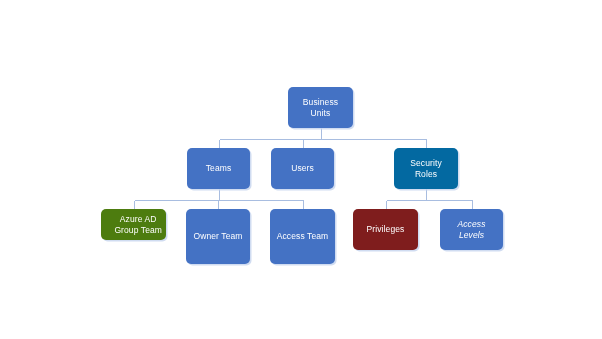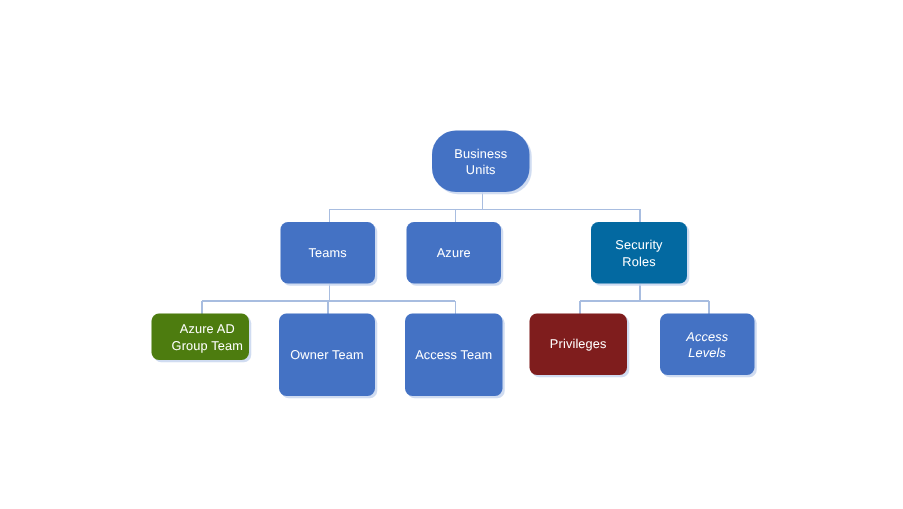--- a/index.html
+++ b/index.html
@@ -65,31 +65,31 @@
         <line x1="134.5" y1="200.5" x2="134.5" y2="209"></line>
         <line x1="218.5" y1="200.5" x2="218.5" y2="209"></line>
         <line x1="303.5" y1="200.5" x2="303.5" y2="209"></line>
         <line x1="426.5" y1="189" x2="426.5" y2="200.5"></line>
         <line x1="386.5" y1="200.5" x2="472.5" y2="200.5"></line>
         <line x1="386.5" y1="200.5" x2="386.5" y2="209"></line>
         <line x1="472.5" y1="200.5" x2="472.5" y2="209"></line>
       </g>
   </svg>
 
-  <div class="node" style="left: 288px; top: 87px; width: 65px; height: 41px; background: rgb(68, 114, 196); color: rgb(255, 255, 255); border-radius: 16px;">
+  <div class="node" style="left: 288px; top: 87px; width: 65px; height: 41px; background: rgb(68, 114, 196); color: rgb(255, 255, 255); border-radius: 5px;">
     <span class="node-label">Business
 Units</span>
   </div>
 
   <div class="node" style="left: 187px; top: 148px; width: 63px; height: 41px; background: rgb(68, 114, 196); color: rgb(255, 255, 255); border-radius: 5px;">
     <span class="node-label">Teams</span>
   </div>
 
   <div class="node" style="left: 271px; top: 148px; width: 63px; height: 41px; background: rgb(68, 114, 196); color: rgb(255, 255, 255); border-radius: 5px;">
-    <span class="node-label">Azure</span>
+    <span class="node-label">Users</span>
   </div>
 
   <div class="node" style="left: 394px; top: 148px; width: 64px; height: 41px; background: #0369a1; color: rgb(255, 255, 255); border-radius: 5px;">
     <span class="node-label">Security
 Roles</span>
   </div>
 
   <div class="node" style="left: 101px; top: 209px; width: 65px; height: 31px; background: #4d7c0f; color: rgb(255, 255, 255); border-radius: 5px; justify-content: flex-end;">
     <span class="node-label">Azure AD
 Group Team</span>

